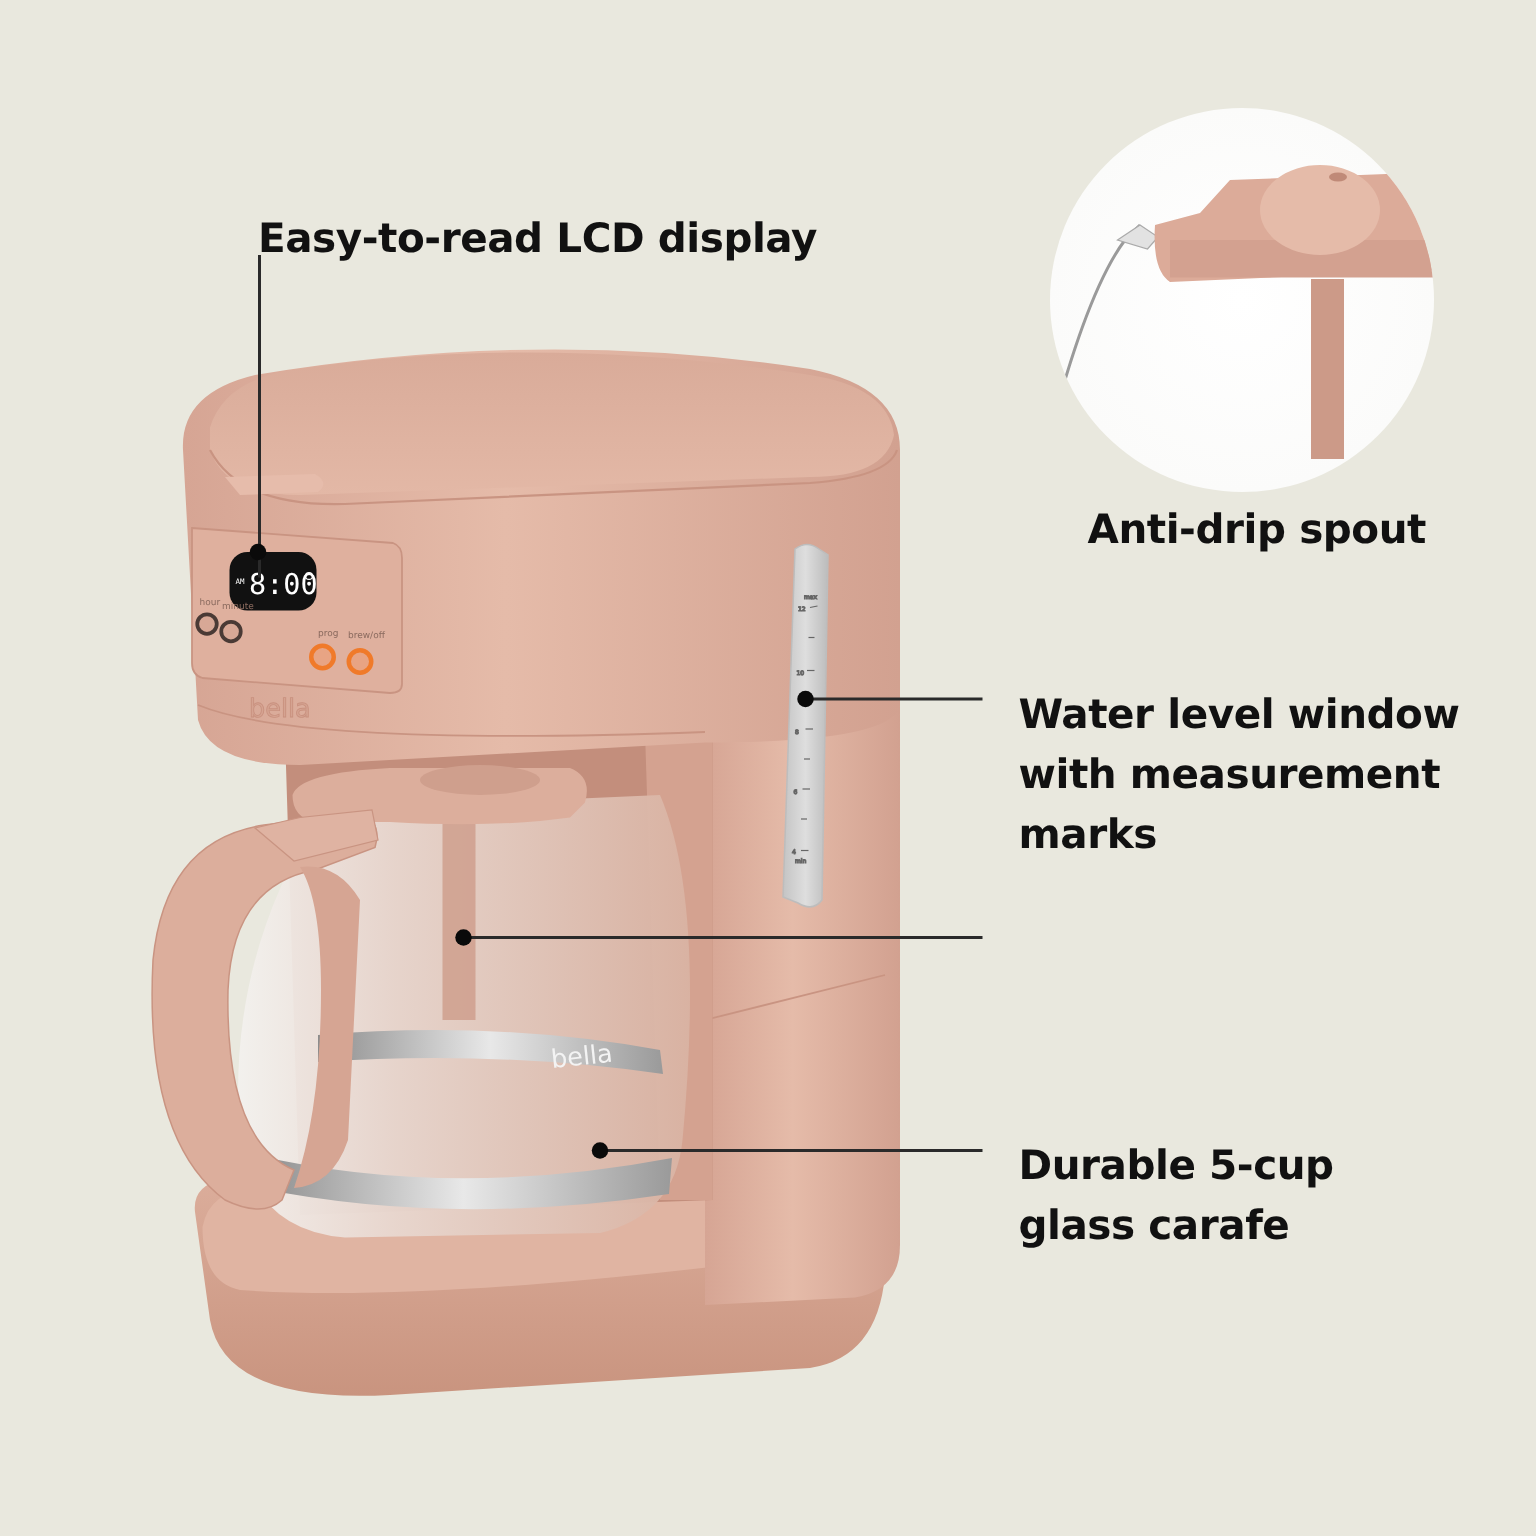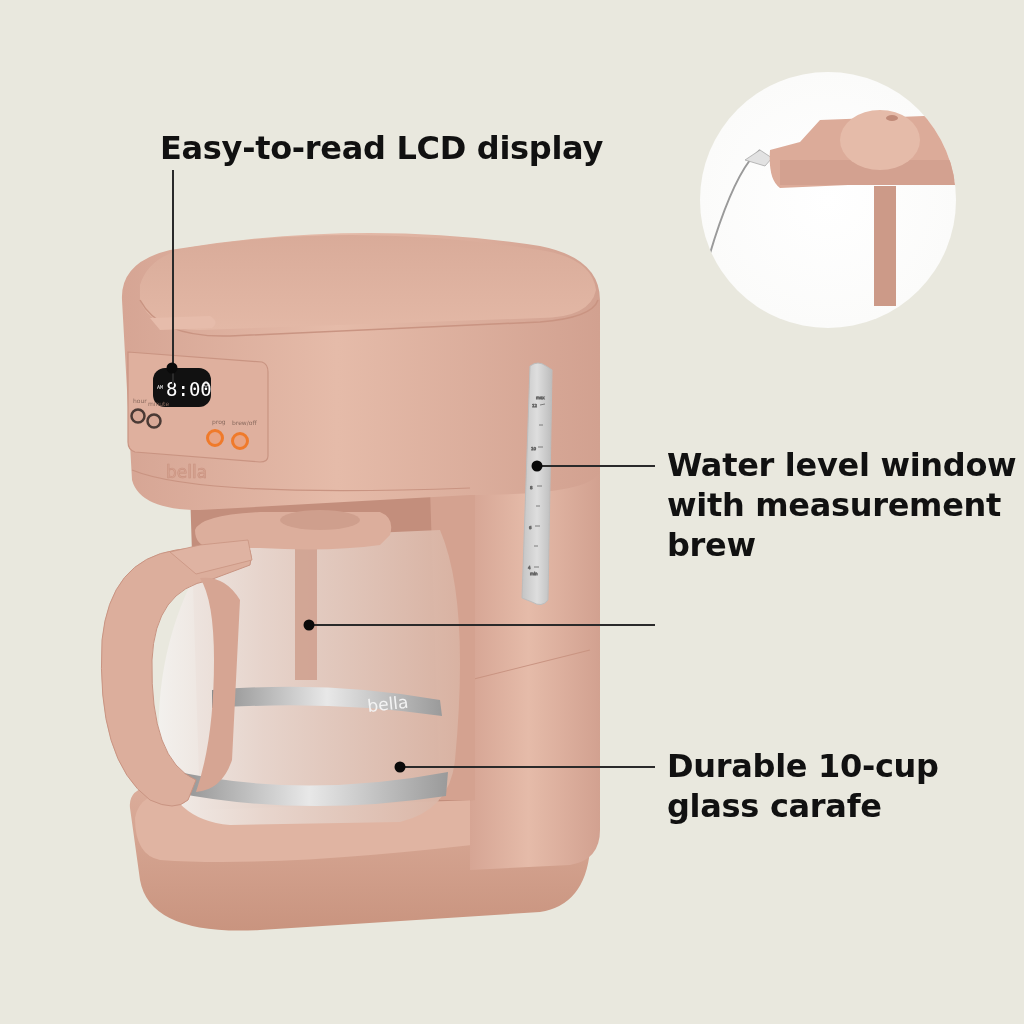--- a/index.html
+++ b/index.html
@@ -7,25 +7,25 @@
     width: 1024px; height: 1024px; overflow: hidden;
     background: #e9e8de;
     font-family: "DejaVu Sans", "Liberation Sans", sans-serif;
     position: relative;
   }
   .stage { position: absolute; inset: 0; }
   .callout-text {
     position: absolute;
     color: #111111;
     font-weight: bold;
-    font-size: 32px;
+    font-size: 27px;
     line-height: 40px;
     letter-spacing: -0.3px;
     white-space: pre-line;
-    margin: 0;
+    margin: 12px;
   }
   .line { position: absolute; background: #2a2a2a; }
   .dot {
     position: absolute; width: 11px; height: 11px; border-radius: 50%;
     background: #0a0a0a; transform: translate(-50%, -50%);
   }
   svg { position: absolute; left: 0; top: 0; }
   .lcd-text {
     font-family: "DejaVu Sans Mono", "Liberation Mono", monospace;
   }
@@ -162,19 +162,20 @@
   <div class="line" style="left:537px; top:465px; width:118px; height:1.5px;"></div>
   <div class="dot" style="left:537px; top:466px;"></div>
 
   <div class="line" style="left:309px; top:624px; width:346px; height:1.5px;"></div>
   <div class="dot" style="left:309px; top:625px;"></div>
 
   <div class="line" style="left:400px; top:766px; width:255px; height:1.5px;"></div>
   <div class="dot" style="left:400px; top:767px;"></div>
 
   <p class="callout-text" style="left:160px; top:128px;">Easy-to-read LCD display</p>
+  <p class="callout-text" style="left:713px; top:322px;">Anti-drip spout</p>
   <p class="callout-text" style="left:667px; top:445px;">Water level window
 with measurement
-brew</p>
-  <p class="callout-text" style="left:667px; top:746px;">Durable 10-cup
+marks</p>
+  <p class="callout-text" style="left:667px; top:746px;">Durable 5-cup
 glass carafe</p>
 
 </div>
 
 </body></html>

